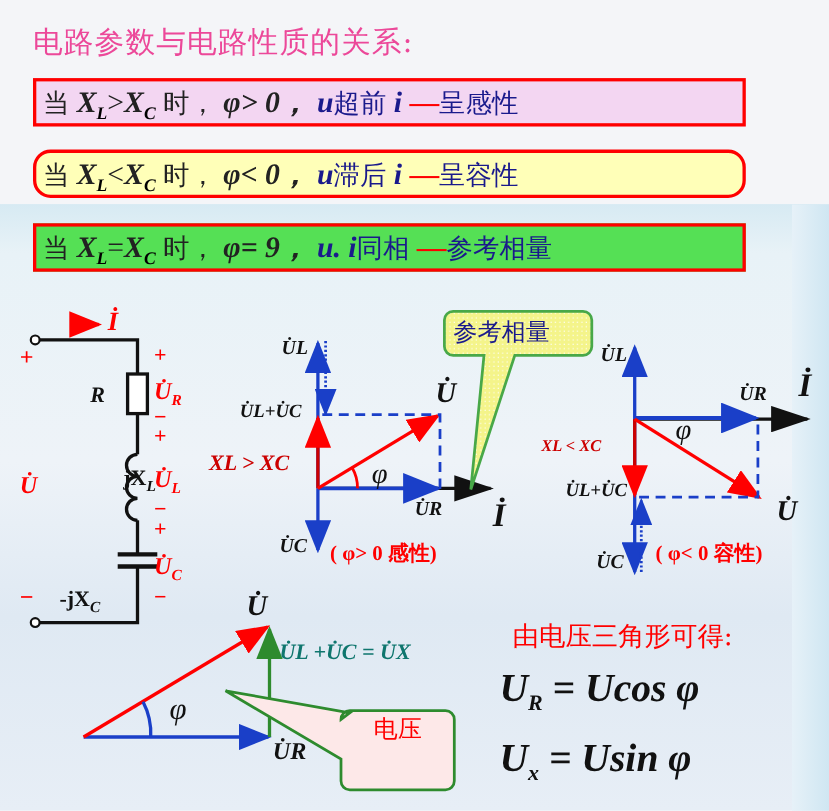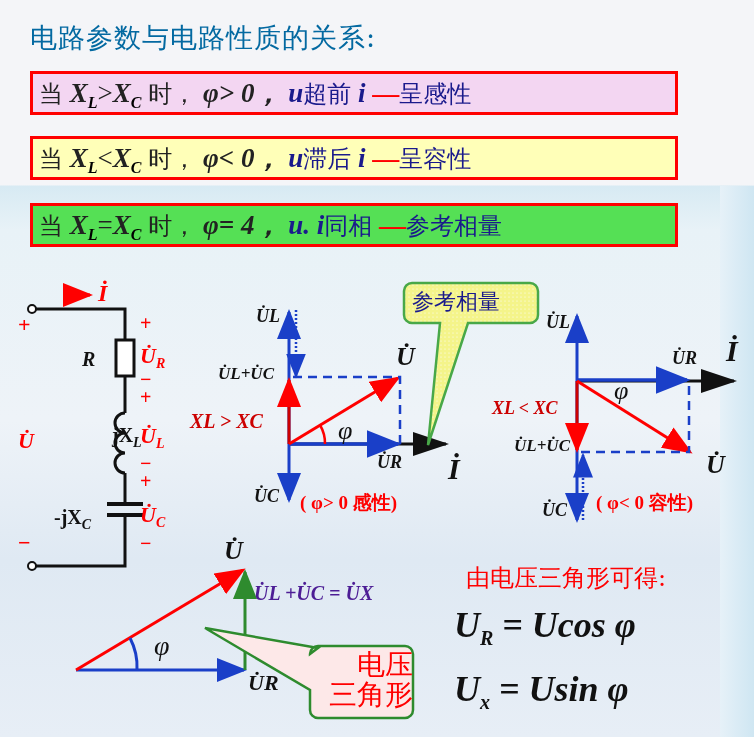--- a/index.html
+++ b/index.html
@@ -1,24 +1,24 @@
 <!DOCTYPE html>
 <html><head>
 <meta charset="utf-8">
 <style>
   html,body{margin:0;padding:0;}
   body{width:754px;height:737px;position:relative;overflow:hidden;
     background:linear-gradient(180deg,#f4f5f8 0px,#f4f5f8 185px,#d7eaf3 186px,#e8f2f7 230px,#eef3f8 420px,#dfe9f3 560px,#e7eef6 737px);
     font-family:"Liberation Serif",serif;}
   .rightband{position:absolute;left:720px;top:186px;width:34px;height:551px;background:linear-gradient(90deg,#e6f1f8,#cfe6f2);}
-  .title{position:absolute;left:30px;top:20px;font-size:27px;color:#0369a1;font-family:"DejaVu Serif",serif;letter-spacing:1px;}
+  .title{position:absolute;left:30px;top:20px;font-size:27px;color:#ec4899;font-family:"DejaVu Serif",serif;letter-spacing:1px;}
   .cond{position:absolute;left:30px;width:648px;height:44px;border:3px solid #ff0000;box-sizing:border-box;
     font-size:27px;line-height:38px;padding-left:6px;white-space:nowrap;}
   .c1{top:71px;background:#f3d6f2;}
-  .c2{top:136px;background:#ffffb8;}
+  .c2{top:136px;background:#ffffb8;border-radius:16px;}
   .c3{top:203px;background:#55e055;}
   .cond .zh{font-family:"DejaVu Serif",serif;font-size:24px;}
   .cond .dk{color:#222;}
   .cond .bl{color:#1a1a8c;}
   .cond i{font-weight:bold;}
   .cond sub{font-size:16px;}
   .dash{color:#ff0000;font-weight:bold;}
   svg{position:absolute;left:0;top:0;}
   .lbl{position:absolute;white-space:nowrap;font-weight:bold;font-style:italic;}
 </style>
@@ -44,21 +44,21 @@
   <span class="zh dk">时，</span>
   <i class="dk">φ&lt; 0，</i>
   <i class="bl">u</i><span class="zh bl">滞后</span>
   <i class="bl">i</i>
   <span class="dash">—</span><span class="zh bl">呈容性</span>
 </div>
 <div class="cond c3">
   <span class="zh dk">当</span>
   <i class="dk">X</i><sub><i>L</i></sub><span class="dk">=</span><i class="dk">X</i><sub><i>C</i></sub>
   <span class="zh dk">时，</span>
-  <i class="dk">φ= 4，</i>
+  <i class="dk">φ= 9，</i>
   <i class="bl">u.</i> <i class="bl">i</i><span class="zh bl">同相</span>
   <span class="dash">—</span><span class="zh bl">参考相量</span>
 </div>
 
 <svg width="754" height="737">
   <defs>
     <marker id="ar" markerWidth="10" markerHeight="8" refX="9" refY="4" orient="auto">
         <path d="M0,0 L10,4 L0,8 z" fill="#ff0000"></path>
       </marker>
     <marker id="ab" markerWidth="10" markerHeight="8" refX="9" refY="4" orient="auto">
@@ -131,54 +131,53 @@
 <div class="lbl" style="left:140px;top:312px;font-size:20px;color:#ff0000;font-style:normal;">+</div>
 <div class="lbl" style="left:82px;top:348px;font-size:20px;color:#111;">R</div>
 <div class="lbl" style="left:140px;top:343px;font-size:22px;color:#ff0000;"><span>U̇</span><sub style="font-size:14px">R</sub></div>
 <div class="lbl" style="left:140px;top:368px;font-size:20px;color:#ff0000;font-style:normal;">−</div>
 <div class="lbl" style="left:140px;top:386px;font-size:20px;color:#ff0000;font-style:normal;">+</div>
 <div class="lbl" style="left:18px;top:428px;font-size:22px;color:#ff0000;">U̇</div>
 <div class="lbl" style="left:72px;top:424px;font-size:20px;color:#111;margin-left:40px;"><span style="font-style:normal">jX</span><sub style="font-size:14px">L</sub></div>
 <div class="lbl" style="left:140px;top:423px;font-size:22px;color:#ff0000;"><span>U̇</span><sub style="font-size:14px">L</sub></div>
 <div class="lbl" style="left:140px;top:452px;font-size:20px;color:#ff0000;font-style:normal;">−</div>
 <div class="lbl" style="left:140px;top:470px;font-size:20px;color:#ff0000;font-style:normal;">+</div>
-<div class="lbl" style="left:54px;top:506px;font-size:20px;color:#111;"><span style="font-style:normal">-jX</span><sub style="font-size:14px">C</sub></div>
+<div class="lbl" style="left:54px;top:534px;font-size:20px;color:#111;"><span style="font-style:normal">-jX</span><sub style="font-size:14px">C</sub></div>
 <div class="lbl" style="left:140px;top:502px;font-size:22px;color:#ff0000;"><span>U̇</span><sub style="font-size:14px">C</sub></div>
 <div class="lbl" style="left:140px;top:532px;font-size:20px;color:#ff0000;font-style:normal;">−</div>
 <div class="lbl" style="left:18px;top:530px;font-size:22px;color:#ff0000;font-style:normal;">−</div>
 
 <div class="lbl" style="left:256px;top:306px;font-size:18px;color:#111;">U̇L</div>
 <div class="lbl" style="left:218px;top:364px;font-size:17px;color:#111;">U̇L+U̇C</div>
 <div class="lbl" style="left:190px;top:410px;font-size:20px;color:#cc0000;">XL &gt; XC</div>
 <div class="lbl" style="left:396px;top:342px;font-size:26px;color:#111;">U̇</div>
 <div class="lbl" style="left:338px;top:416px;font-size:26px;color:#111;font-weight:normal;">φ</div>
 <div class="lbl" style="left:377px;top:452px;font-size:18px;color:#111;">U̇R</div>
 <div class="lbl" style="left:448px;top:452px;font-size:30px;color:#111;">İ</div>
 <div class="lbl" style="left:254px;top:486px;font-size:18px;color:#111;">U̇C</div>
 <div class="lbl" style="left:300px;top:490px;font-size:19px;color:#ff0000;font-style:normal;">( φ&gt; 0 感性)</div>
 
 <div style="position:absolute;left:412px;top:287px;width:126px;font-size:22px;color:#1a1a8c;font-family:'DejaVu Serif',serif;">参考相量</div>
 
 <div class="lbl" style="left:546px;top:312px;font-size:18px;color:#111;">U̇L</div>
 <div class="lbl" style="left:672px;top:348px;font-size:18px;color:#111;">U̇R</div>
 <div class="lbl" style="left:726px;top:334px;font-size:30px;color:#111;">İ</div>
 <div class="lbl" style="left:614px;top:376px;font-size:26px;color:#111;font-weight:normal;">φ</div>
-<div class="lbl" style="left:492px;top:398px;font-size:18px;color:#cc0000;">XL &lt; XC</div>
+<div class="lbl" style="left:492px;top:398px;font-size:15px;color:#cc0000;">XL &lt; XC</div>
 <div class="lbl" style="left:514px;top:436px;font-size:17px;color:#111;">U̇L+U̇C</div>
 <div class="lbl" style="left:706px;top:450px;font-size:26px;color:#111;">U̇</div>
 <div class="lbl" style="left:542px;top:500px;font-size:18px;color:#111;">U̇C</div>
 <div class="lbl" style="left:596px;top:490px;font-size:19px;color:#ff0000;font-style:normal;">( φ&lt; 0 容性)</div>
 
 <div class="lbl" style="left:224px;top:536px;font-size:26px;color:#111;">U̇</div>
-<div class="lbl" style="left:254px;top:582px;font-size:20px;color:#4c1d95;">U̇L +U̇C = U̇X</div>
+<div class="lbl" style="left:254px;top:582px;font-size:20px;color:#0f766e;">U̇L +U̇C = U̇X</div>
 <div class="lbl" style="left:154px;top:630px;font-size:28px;color:#111;font-weight:normal;">φ</div>
 <div class="lbl" style="left:248px;top:670px;font-size:22px;color:#111;">U̇R</div>
-<div style="position:absolute;left:310px;top:650px;width:103px;text-align:right;font-size:28px;line-height:30px;color:#ff0000;font-family:Liberation Sans, sans-serif;">
+<div style="position:absolute;left:310px;top:650px;width:103px;text-align:center;font-size:22px;line-height:30px;color:#ff0000;font-family:Liberation Mono, monospace;">
   <div>电压</div>
-  <div>三角形</div>
 </div>
 
 <div style="position:absolute;left:446px;top:562px;font-size:24px;color:#ff0000;font-family:'DejaVu Serif',serif;margin-left:20px;">由电压三角形可得:</div>
 <div class="lbl" style="left:454px;top:604px;font-size:36px;color:#111;">
   <span>U</span><sub style="font-size:20px">R</sub>
   <span>= Ucos φ</span>
 </div>
 <div class="lbl" style="left:454px;top:668px;font-size:36px;color:#111;">
   <span>U</span><sub style="font-size:20px">x</sub>
   <span>= Usin φ</span>

